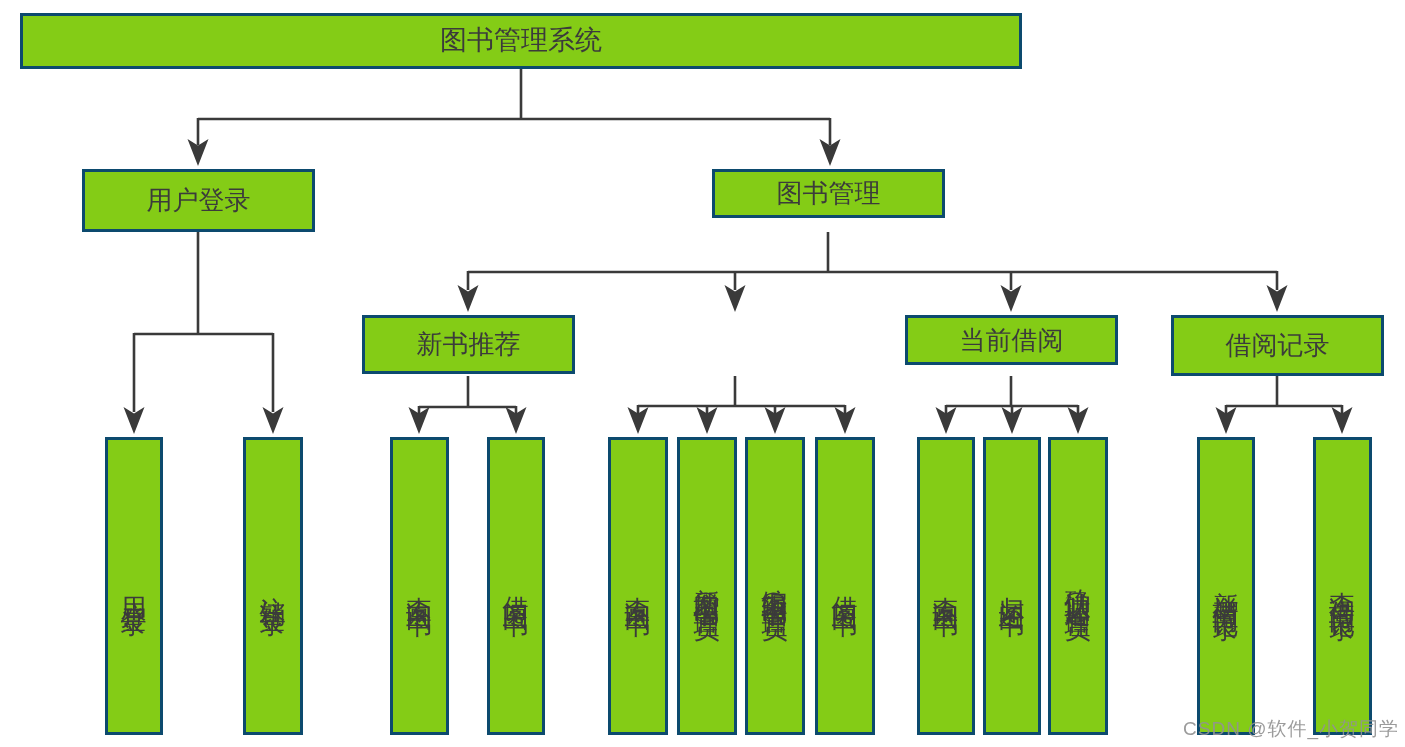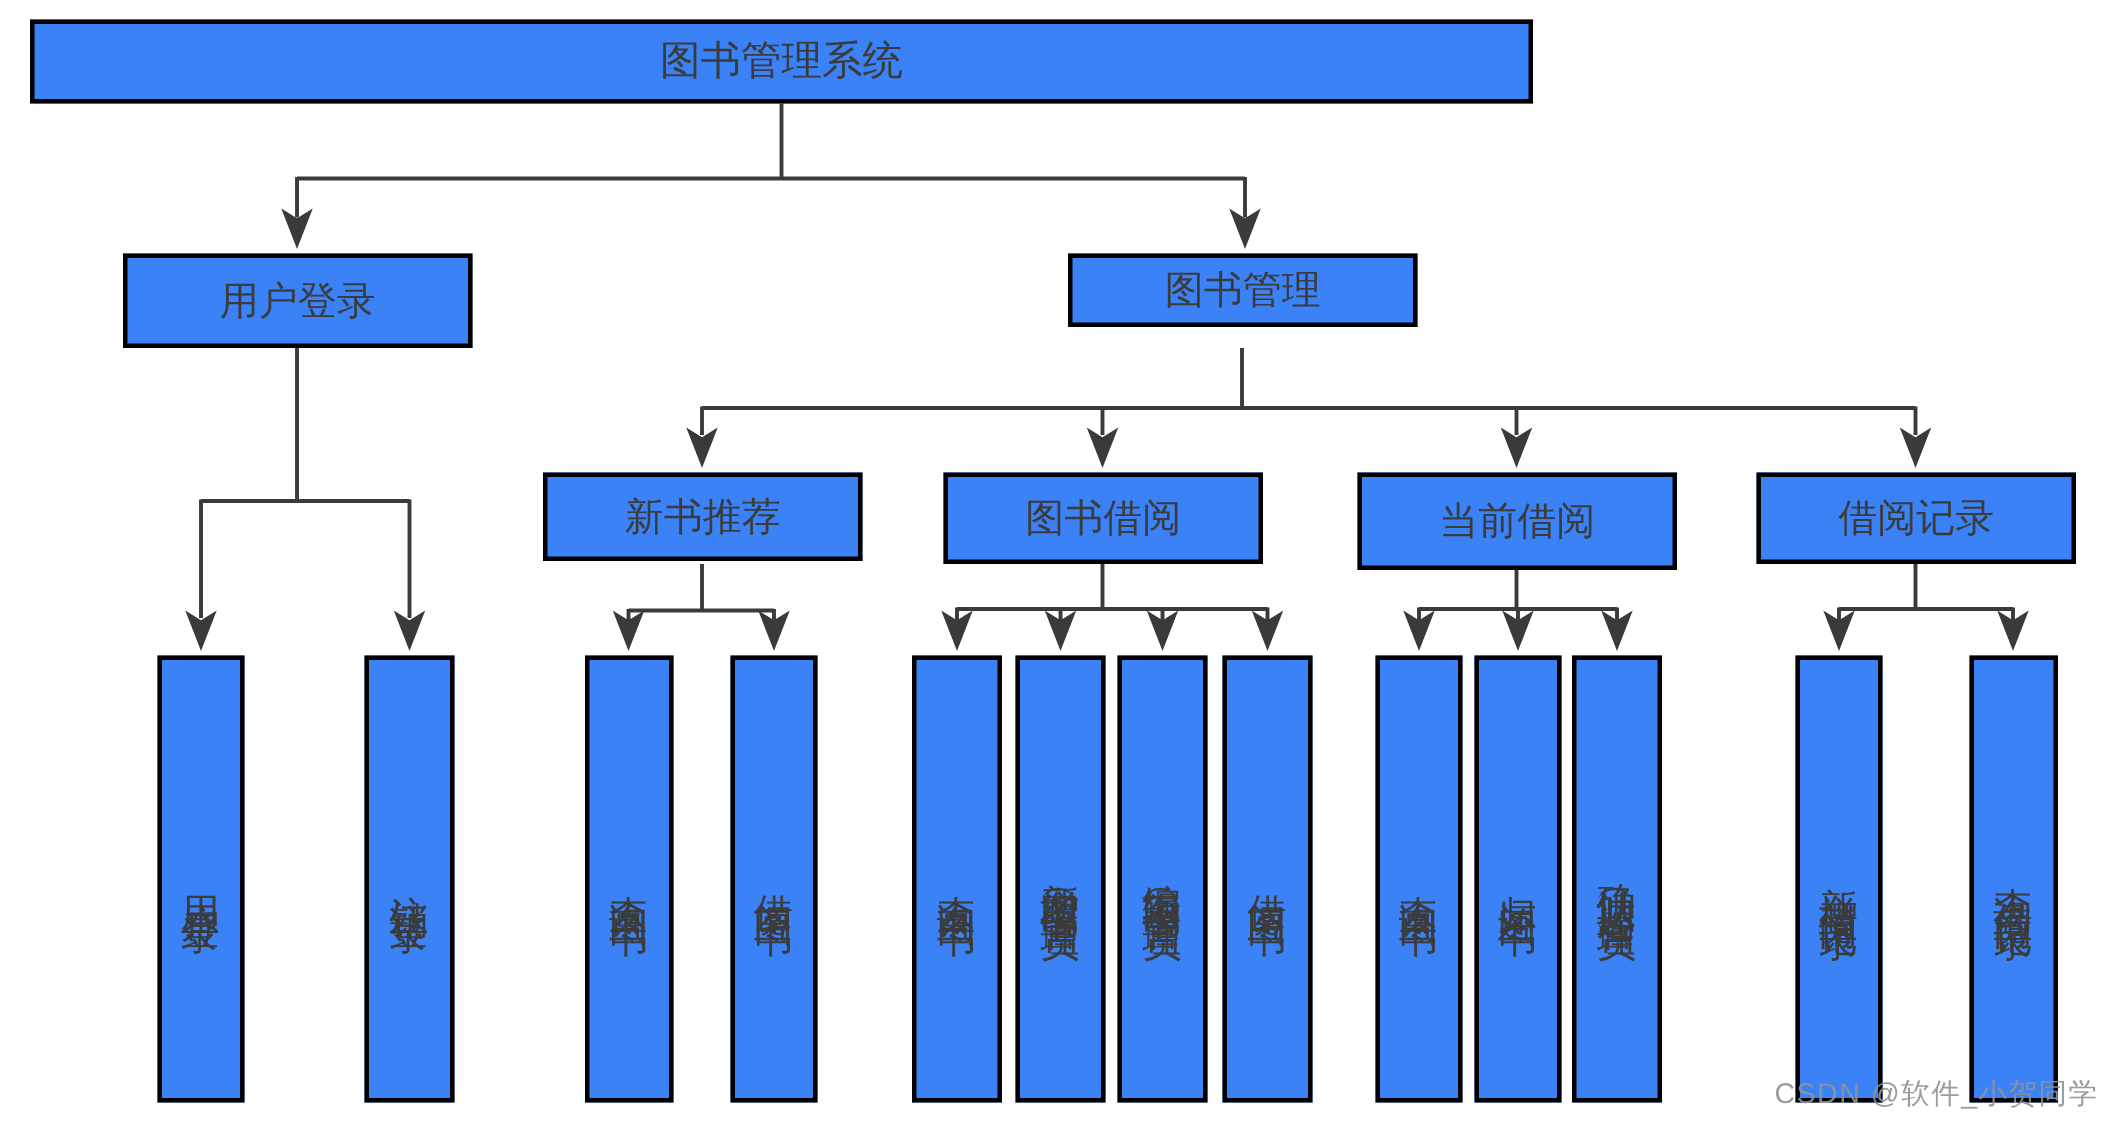--- a/index.html
+++ b/index.html
@@ -2,22 +2,22 @@
 <html><head>
 <meta charset="utf-8">
 <style>
   html,body { margin:0; padding:0; background:#ffffff; }
   .stage {
     position:relative; width:1405px; height:747px; background:#ffffff;
     font-family:"Liberation Sans","DejaVu Sans",sans-serif; overflow:hidden;
   }
   svg.wires { position:absolute; left:0; top:0; width:1405px; height:747px; z-index:1; }
   .node {
-    position:absolute; box-sizing:border-box; background:#3b82f6;
-    border:3px solid #000000; color:#3b3b3b;
+    position:absolute; box-sizing:border-box; background:#84cc16;
+    border:3px solid #0c4a6e; color:#3b3b3b;
     display:flex; align-items:center; justify-content:center;
     font-size:26px; line-height:1.25; z-index:2; white-space:nowrap;
   }
   .node.root { font-size:27px; }
   .vnode {
     writing-mode:vertical-rl; text-orientation:mixed;
     letter-spacing:5px; font-size:26px; line-height:1;
   }
   .watermark {
     position:absolute; right:6px; bottom:5px; z-index:3;
@@ -84,22 +84,21 @@
       <path d="M 1226 434 L 1215.5 407 L 1226 413.5 L 1236.5 407 Z" fill="#3a3a3a"></path>
       <path d="M 1342 434 L 1331.5 407 L 1342 413.5 L 1352.5 407 Z" fill="#3a3a3a"></path>
     </svg>
 
   <div class="node root" style="left:20px; top:13px; width:1002px; height:56px;">图书管理系统</div>
 
   <div class="node" style="left:82px; top:169px; width:233px; height:63px;">用户登录</div>
   <div class="node" style="left:712px; top:169px; width:233px; height:49px;">图书管理</div>
 
   <div class="node" style="left:362px; top:315px; width:213px; height:59px;">新书推荐</div>
-  <div class="node" style="left:629px; top:315px; width:213px; height:61px;">图书借阅</div>
-  <div class="node" style="left:905px; top:315px; width:213px; height:65px;">当前借阅</div>
+  <div class="node" style="left:905px; top:315px; width:213px; height:50px;">当前借阅</div>
   <div class="node" style="left:1171px; top:315px; width:213px; height:61px;">借阅记录</div>
 
   <div class="node vnode" style="left:105px; top:437px; width:58px; height:298px;">用户登录</div>
   <div class="node vnode" style="left:243px; top:437px; width:60px; height:298px;">注销登录</div>
 
   <div class="node vnode" style="left:390px; top:437px; width:59px; height:298px;">查询图书</div>
   <div class="node vnode" style="left:487px; top:437px; width:58px; height:298px;">借阅图书</div>
 
   <div class="node vnode" style="left:608px; top:437px; width:60px; height:298px;">查询图书</div>
   <div class="node vnode" style="left:677px; top:437px; width:60px; height:298px; letter-spacing:4px;">新增图书（管理员）</div>

